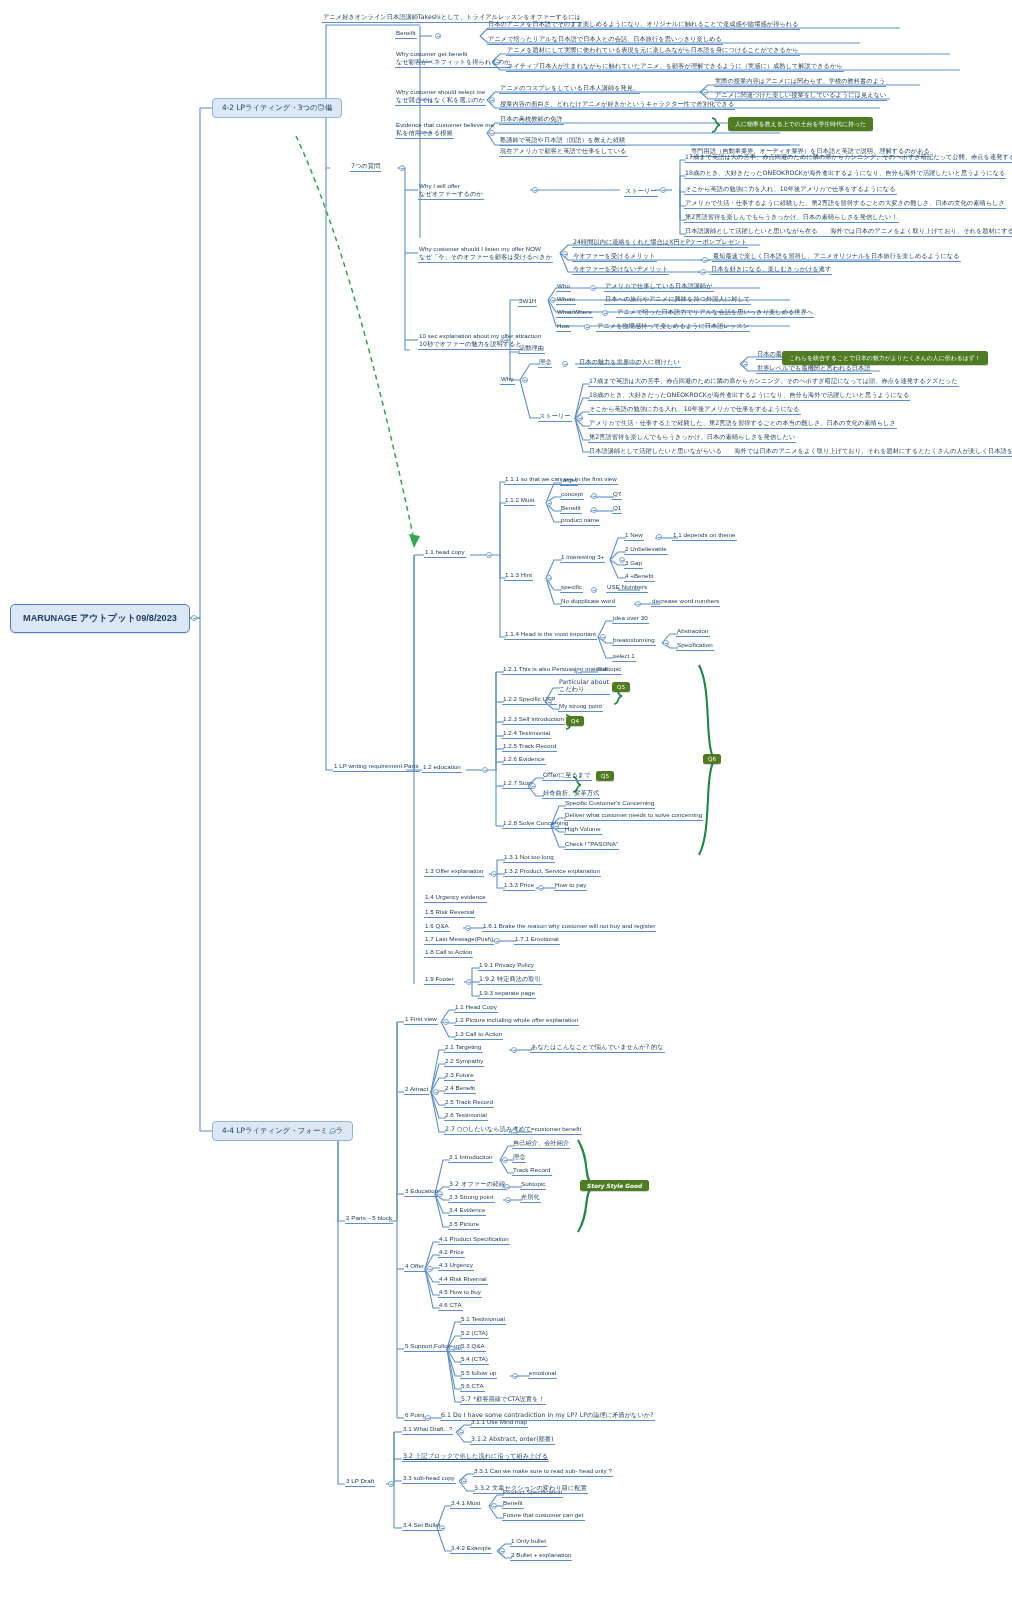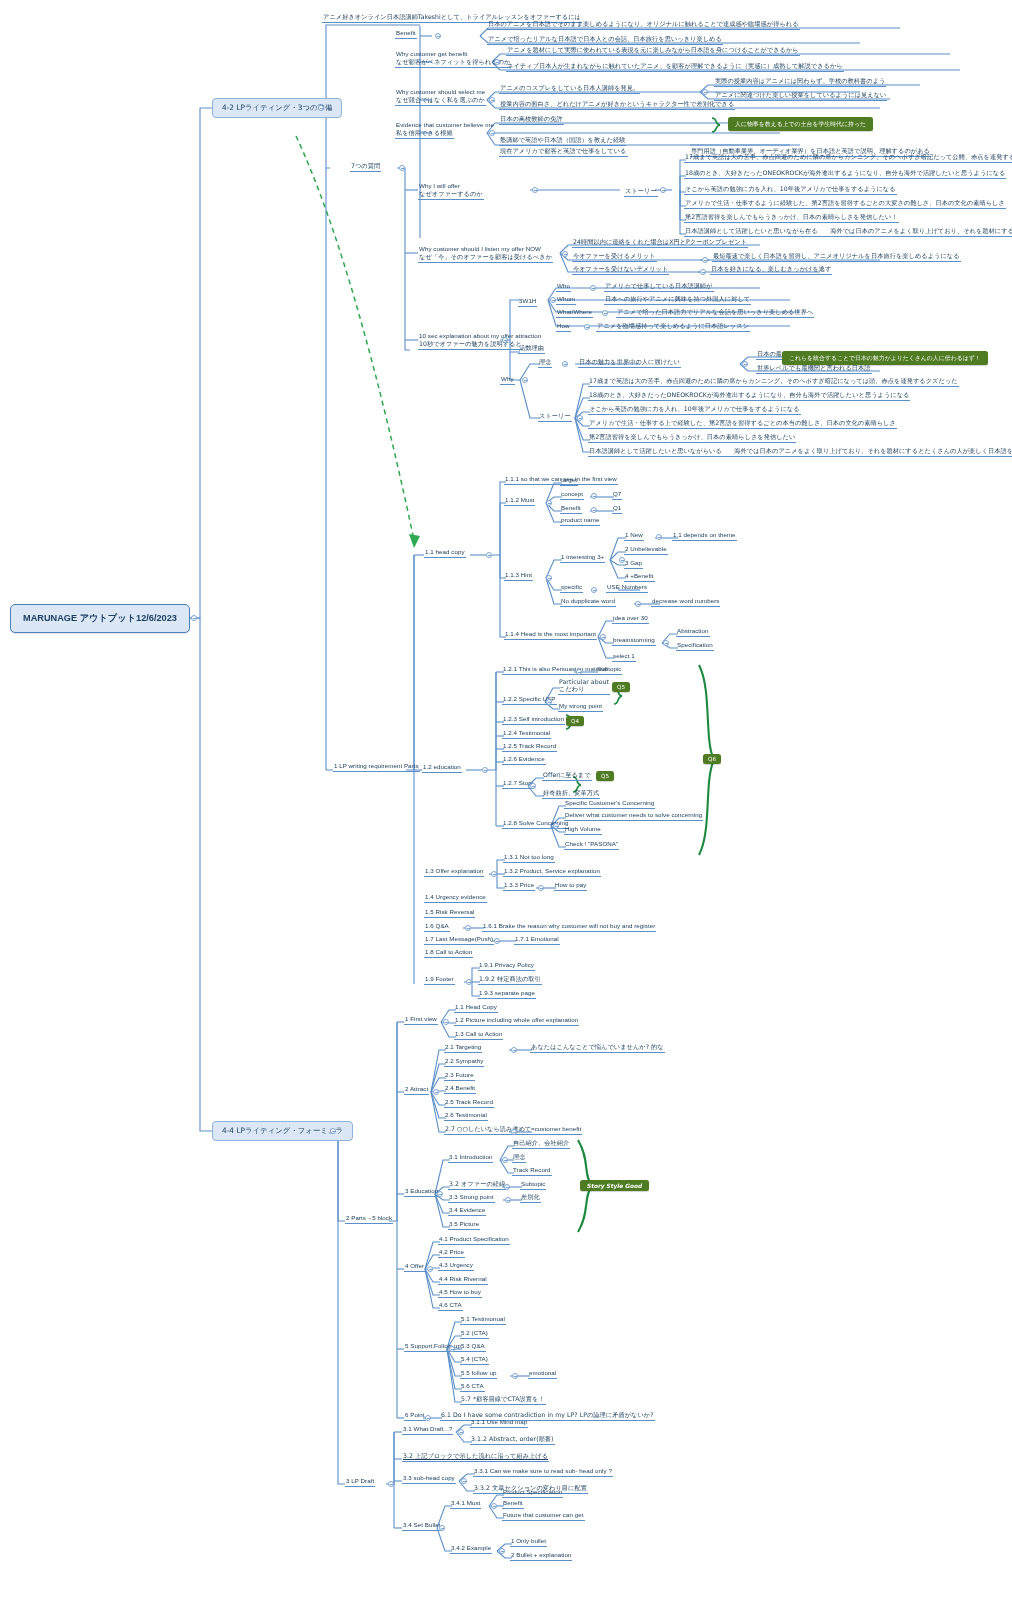--- a/index.html
+++ b/index.html
@@ -321,21 +321,21 @@
   <g fill="none" stroke="#1d8a3f" stroke-width="1.6">
     <path d="M712 118 C 718 118, 714 124, 720 125 C 714 126, 718 132, 712 132"></path>
     <path d="M614 688 C 620 688, 616 695, 622 696 C 616 697, 620 704, 614 704"></path>
     <path d="M566 715 C 572 715, 568 721, 574 722 C 568 723, 572 729, 566 729"></path>
     <path d="M573 777 C 579 777, 575 784, 581 785 C 575 786, 579 792, 573 792"></path>
     <path d="M699 665 C 712 690, 704 740, 714 760 C 704 780, 712 830, 699 855" stroke-width="2.1"></path>
     <path d="M578 1140 C 590 1160, 583 1175, 592 1186 C 583 1197, 590 1212, 578 1232" stroke-width="2.1"></path>
   </g>
 </svg>
 
-<div class="root" style="left:10px; top:604px;">MARUNAGE アウトプット12/6/2023</div>
+<div class="root" style="left:10px; top:604px;">MARUNAGE アウトプット09/8/2023</div>
 <div class="tog" style="left:191px; top:615px;"></div>
 
 <div class="lvl1" style="left:212px; top:98px;">4-2 LPライティング・3つの準備</div>
 <div class="tog" style="left:318px; top:105px;"></div>
 
 <div class="node jp" style="left:322px; top:13px;">アニメ好きオンライン日本語講師Takeshiとして、トライアルレッスンをオファーするには</div>
 
 <div class="node" style="left:395px; top:29px;">Benefit</div>
 <div class="tog" style="left:435px; top:33px;"></div>
 <div class="node jp" style="left:487px; top:20px;">日本のアニメを日本語でそのまま楽しめるようになり、オリジナルに触れることで達成感や臨場感が得られる</div>

